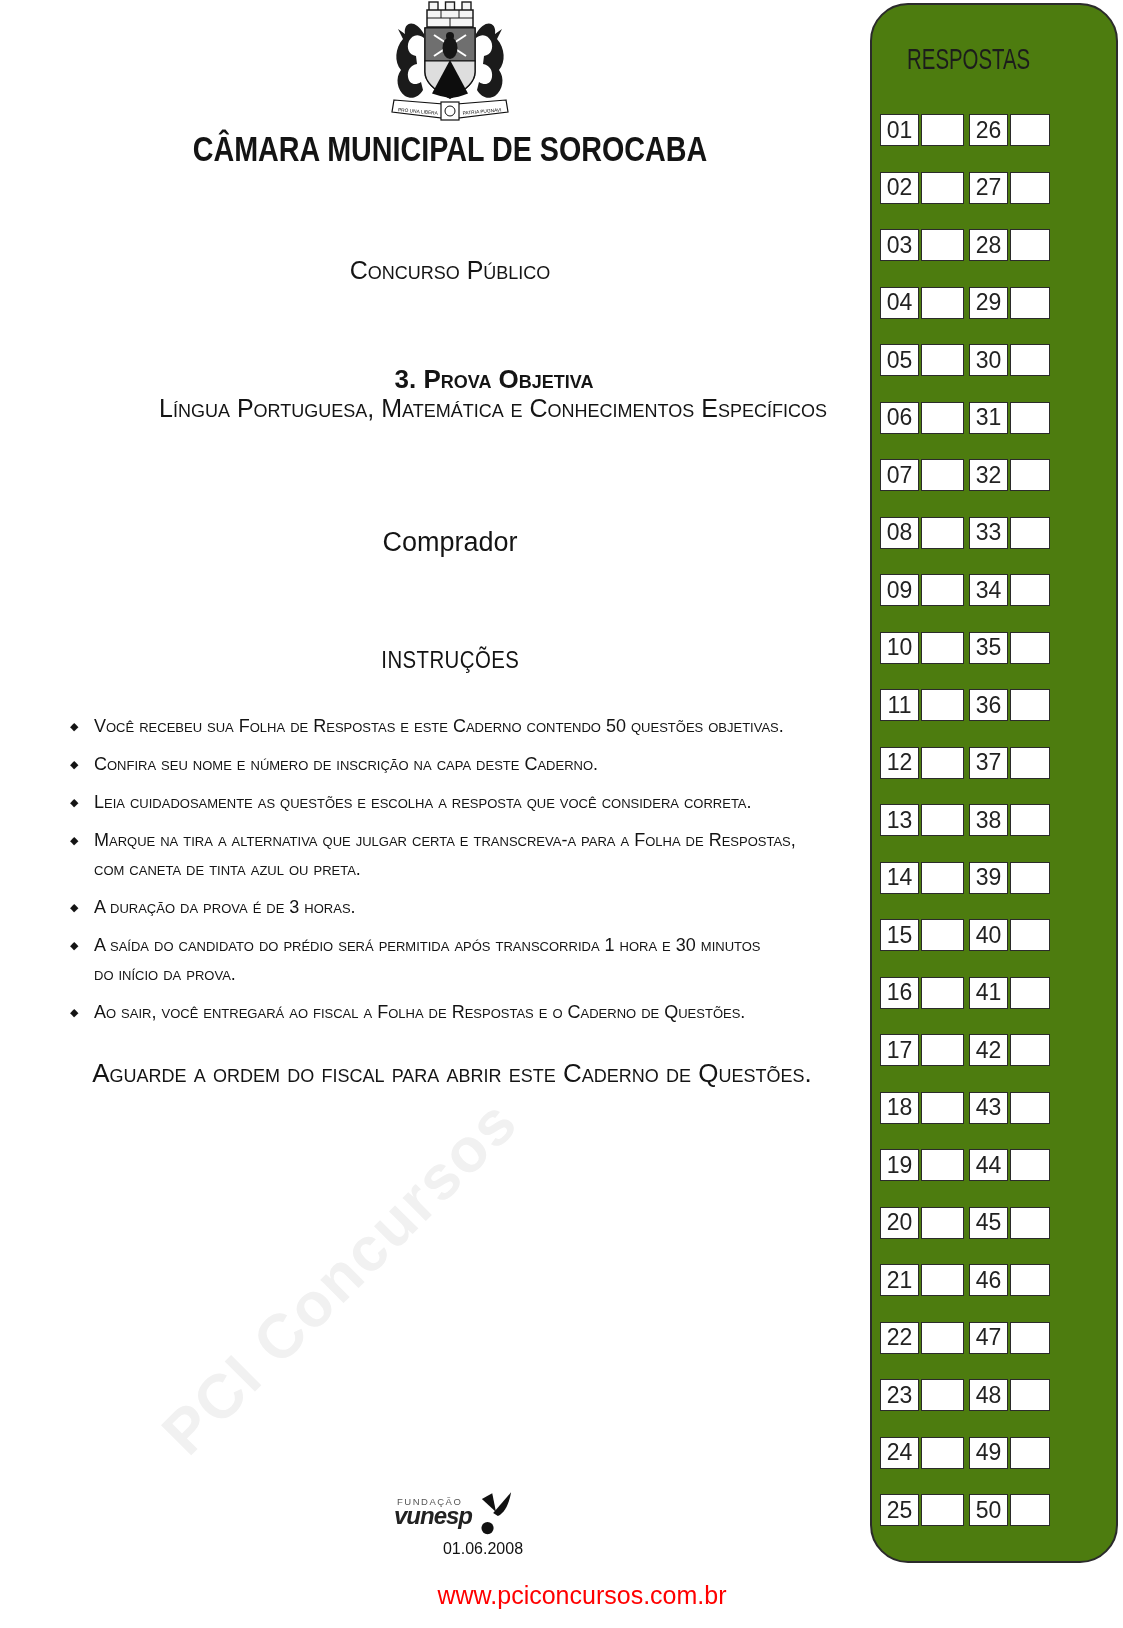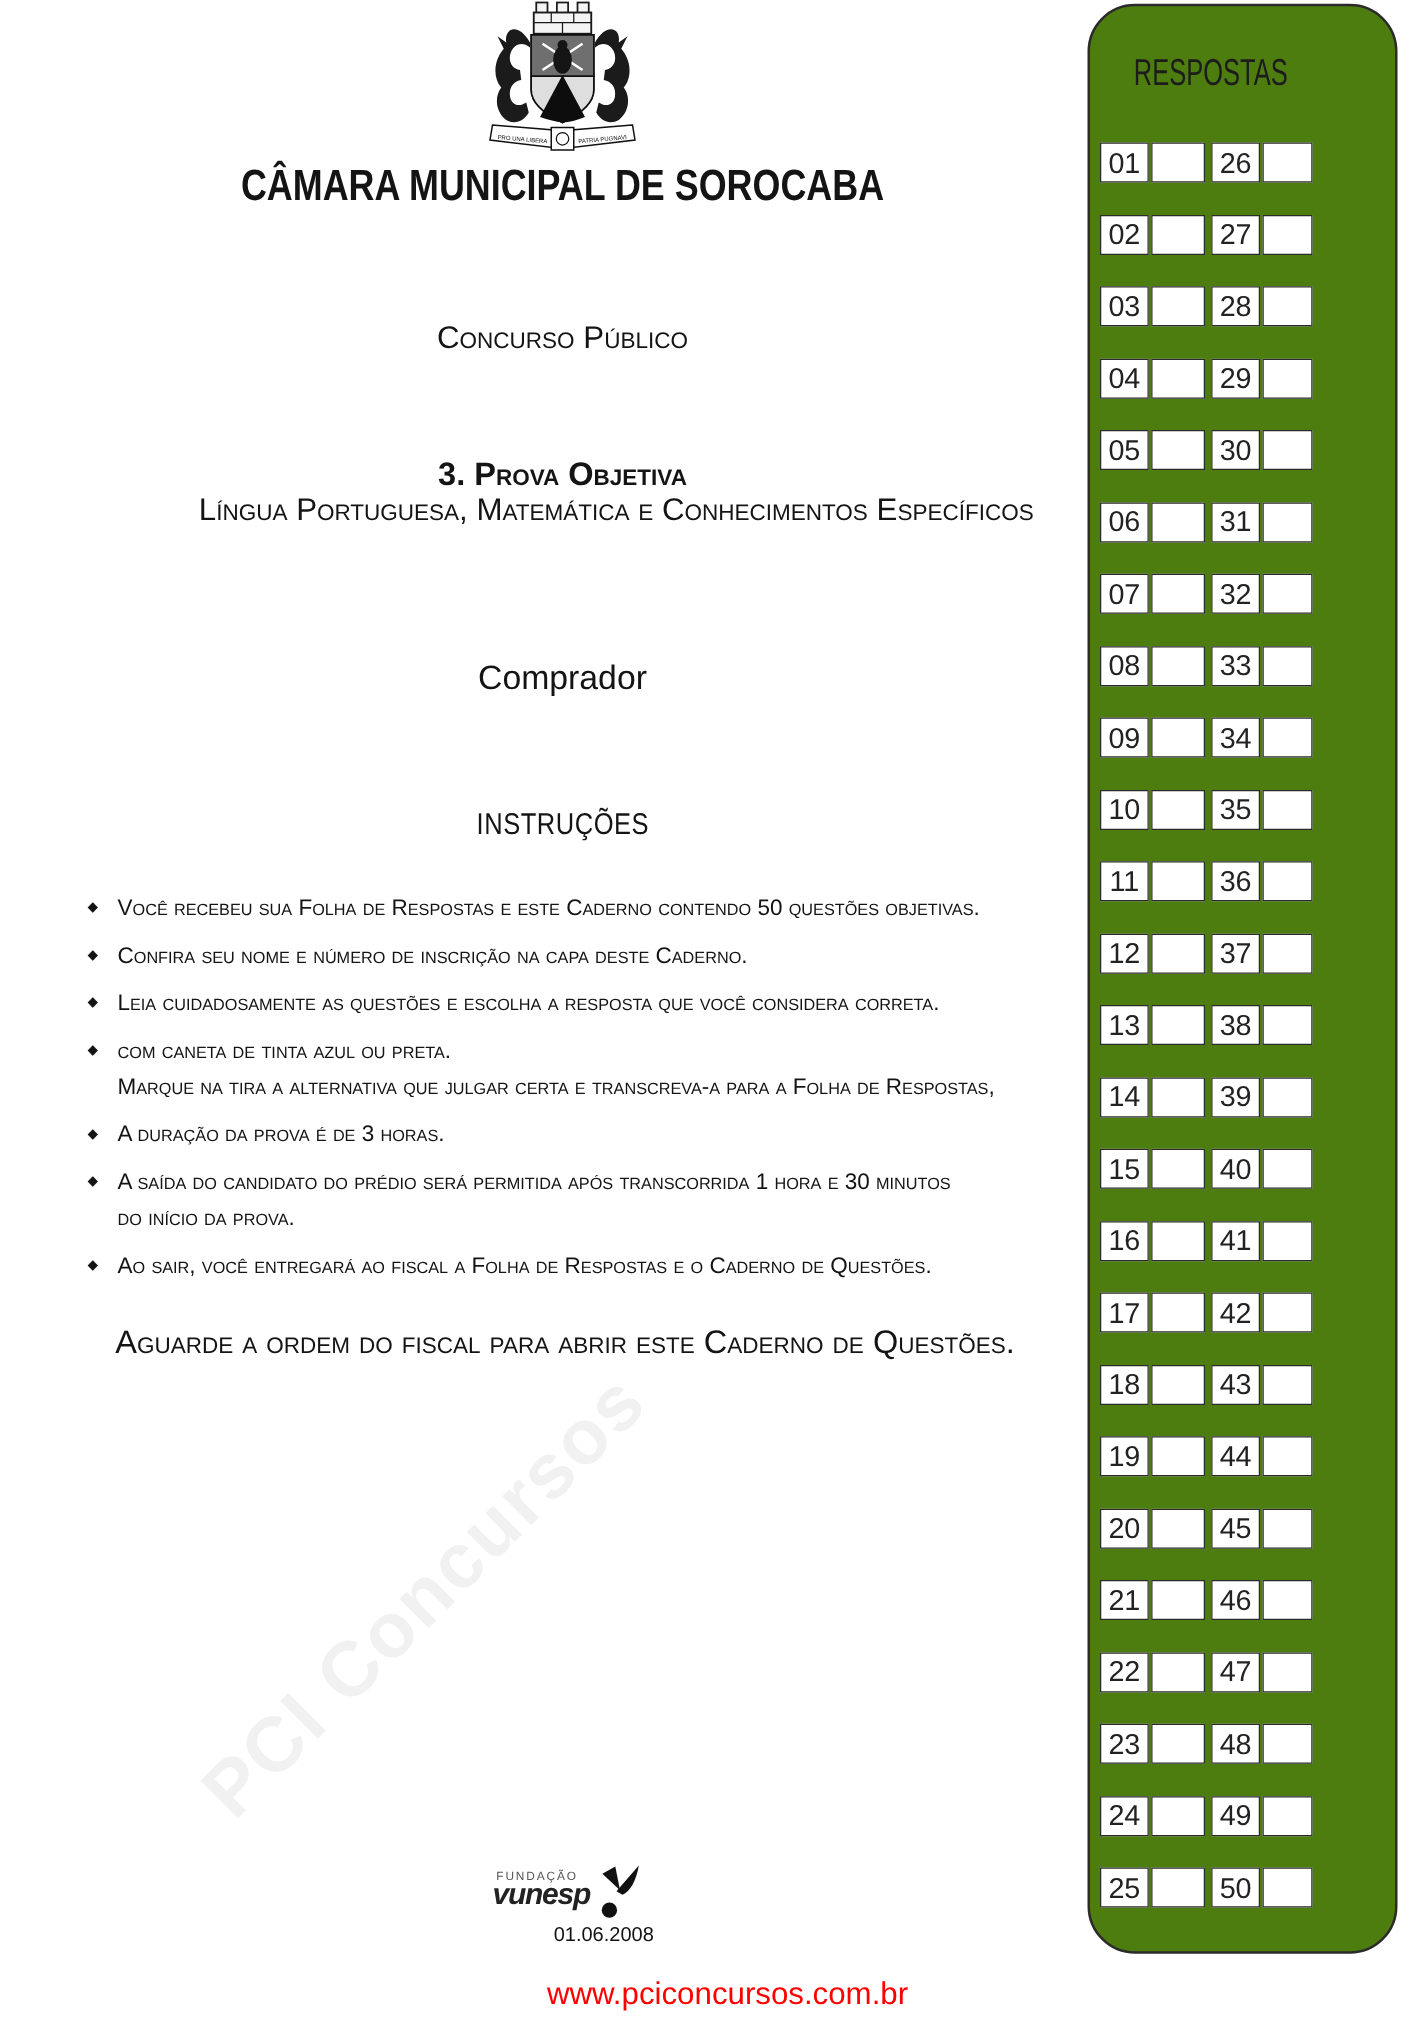--- a/index.html
+++ b/index.html
@@ -7,21 +7,21 @@
     position:relative; width:1123px; height:1628px; background:#ffffff;
     font-family:"Liberation Sans", sans-serif; color:#141414; overflow:hidden;
   }
   
   .hline { position:absolute; left:0; width:900px; text-align:center; white-space:nowrap; }
   .crest-wrap { position:absolute; left:385px; top:0; width:130px; height:122px; }
   .org-title { top:129px; font-size:35px; font-weight:bold; letter-spacing:0;
                transform:scaleX(0.82); transform-origin:450px 50%; }
   .sc { font-variant:small-caps; }
   .event-line    { top:256px; font-size:25px; }
-  .exam-line     { top:364px; font-size:26px; font-weight:bold; }
+  .exam-line     { top:364px; font-size:26px; font-weight:bold;padding-left:44px; }
   .subjects-line { top:394px; font-size:25px;padding-left:43px; }
   .position-line { top:527px; font-size:27px; font-variant:normal; }
   .instr-title   { top:646px; font-size:24px; letter-spacing:0.5px;
                    transform:scaleX(0.85); transform-origin:452px 50%; }
   
   .bullets { position:absolute; left:70px; top:712px; width:770px; }
   .bullet { display:flex; margin-bottom:9px; }
   .diamond { width:14px; margin-right:10px; font-size:11px; line-height:29px; color:#141414; }
   .btext { flex:1; }
   .btext div { font-size:18px; line-height:29px; font-variant:small-caps; white-space:nowrap; }
@@ -124,22 +124,22 @@
     </div>
     <div class="bullet">
       <span class="diamond">◆</span>
       <div class="btext">
           <div>Leia cuidadosamente as questões e escolha a resposta que você considera correta.</div>
         </div>
     </div>
     <div class="bullet">
       <span class="diamond">◆</span>
       <div class="btext">
+        <div>Marque na tira a alternativa que julgar certa e transcreva-a para a Folha de Respostas,</div>
         <div>com caneta de tinta azul ou preta.</div>
-        <div>Marque na tira a alternativa que julgar certa e transcreva-a para a Folha de Respostas,</div>
       </div>
     </div>
     <div class="bullet">
       <span class="diamond">◆</span>
       <div class="btext">
           <div>A duração da prova é de 3 horas.</div>
         </div>
     </div>
     <div class="bullet">
       <span class="diamond">◆</span>

